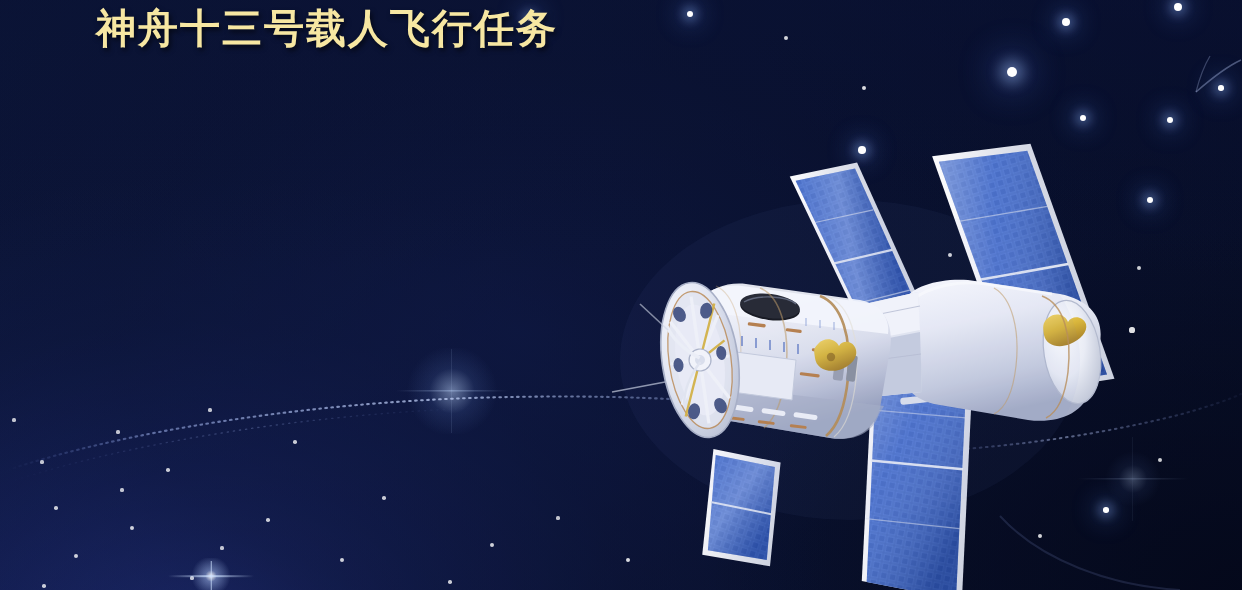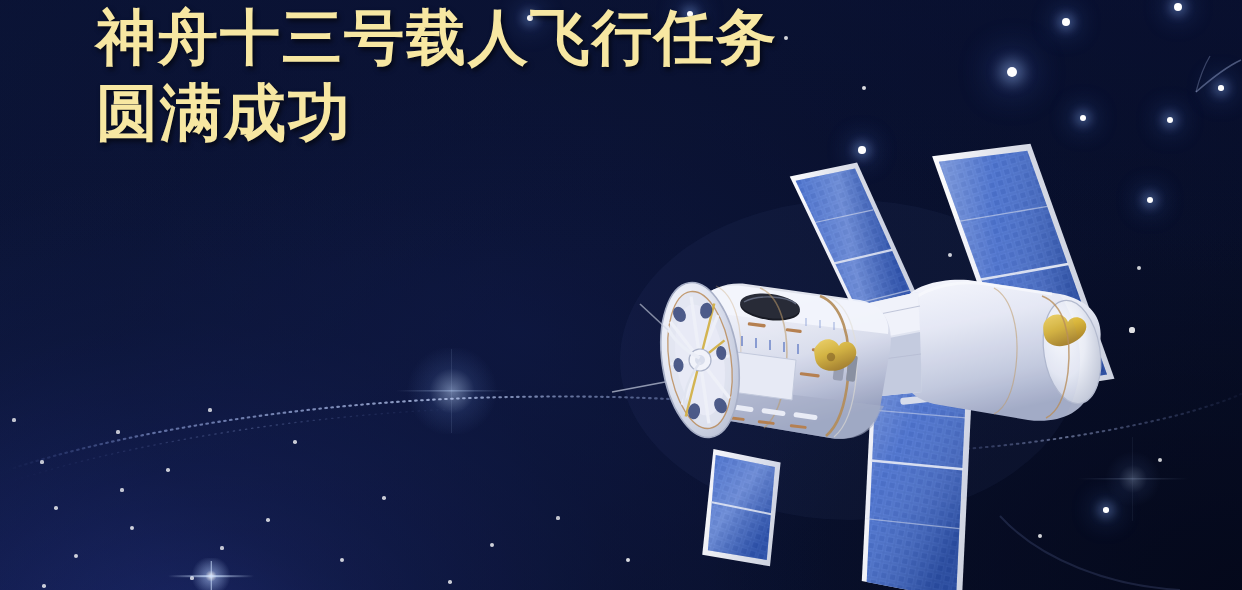--- a/index.html
+++ b/index.html
@@ -85,21 +85,21 @@
     letter-spacing:2px;
     white-space:nowrap;
     line-height:1.0;
   }
   .hl-1{
     font-size:56px; color:#F4801C;
     text-shadow:2px 3px 4px rgba(0,0,0,0.55);
     margin-bottom:18px;
   }
   .hl-2{
-    font-size:60px; color:#F7E7A2;
+    font-size:40px; color:#F7E7A2;
     text-shadow:2px 3px 5px rgba(0,0,0,0.60);
     margin-bottom:14px;
   }
   .hl-3{
     font-size:62px; color:#F7E7A2;
     text-shadow:2px 3px 5px rgba(0,0,0,0.60);
   }
 
   
   .orbit-wrap{ position:absolute; inset:0; z-index:8; pointer-events:none; }
@@ -425,16 +425,15 @@
 
       <path d="M665,382 L612,392" stroke="#c9cfdf" stroke-width="1.4" opacity=".7"></path>
       <path d="M668,330 L640,304" stroke="#d5dae7" stroke-width="1.6" opacity=".6"></path>
     </g>
 
     <ellipse cx="850" cy="360" rx="230" ry="160" fill="#7d93dc" opacity=".05"></ellipse>
   </svg>
 
   <div class="headline">
     <div class="hl-line hl-2" style="color: rgb(247, 231, 162);">神舟十三号载人飞行任务</div>
-    <div class="hl-line hl-3" style="color: rgb(247, 231, 162);">圆满成功</div>
   </div>
 
 </div>
 
 </body></html>

